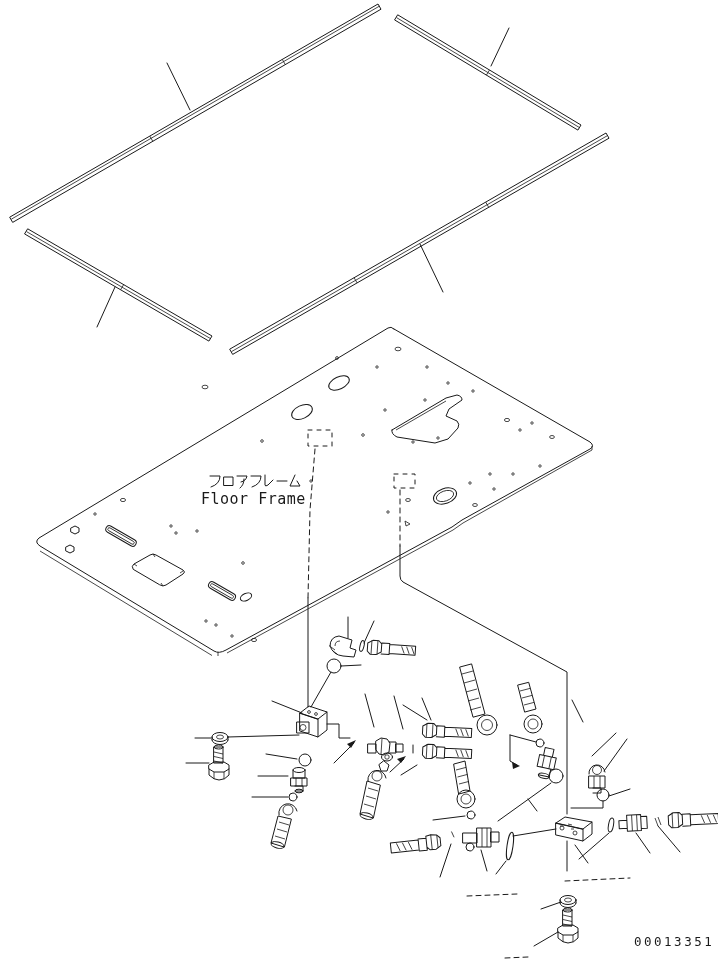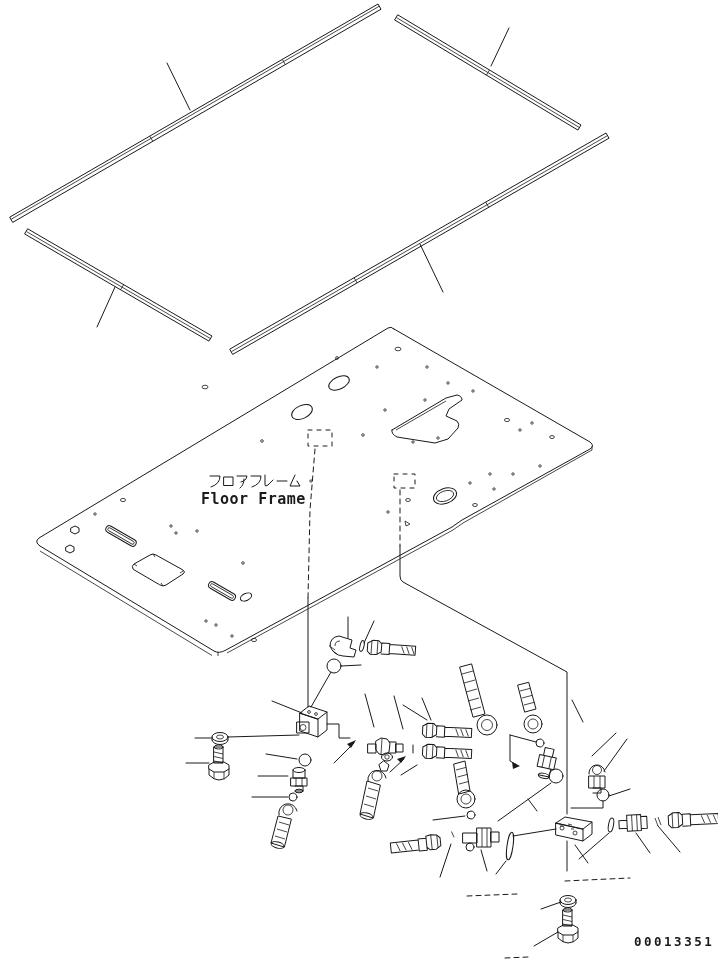--- a/index.html
+++ b/index.html
@@ -1,17 +1,17 @@
 <!DOCTYPE html>
 <html><head>
 <meta charset="utf-8">
 <style>
   html,body{margin:0;padding:0;background:#e8e8e8;}
   .sheet{position:relative;width:718px;height:961px;background:#ffffff;margin:0 auto;overflow:hidden;
-         font-family:"DejaVu Sans Mono","Liberation Mono",monospace;font-weight:bold;}
+         font-family:"DejaVu Sans Mono","Liberation Mono",monospace;}
   svg{display:block}
   svg .ln{stroke:#1a1a1a;fill:none;stroke-width:1;stroke-linecap:round;stroke-linejoin:round}
   svg .thin{stroke:#1a1a1a;fill:none;stroke-width:.8}
   svg .fillink{fill:#1a1a1a;stroke:none}
   svg .dash{stroke-dasharray:5 4}
   svg .dash2{stroke-dasharray:4 5}
   text.cad{fill:#1a1a1a;stroke:none;font-family:"DejaVu Sans Mono","Liberation Mono",monospace}
   text.ghost{fill:transparent;stroke:none;font-family:"DejaVu Sans Mono","Liberation Mono",monospace}
 </style>
 </head>

